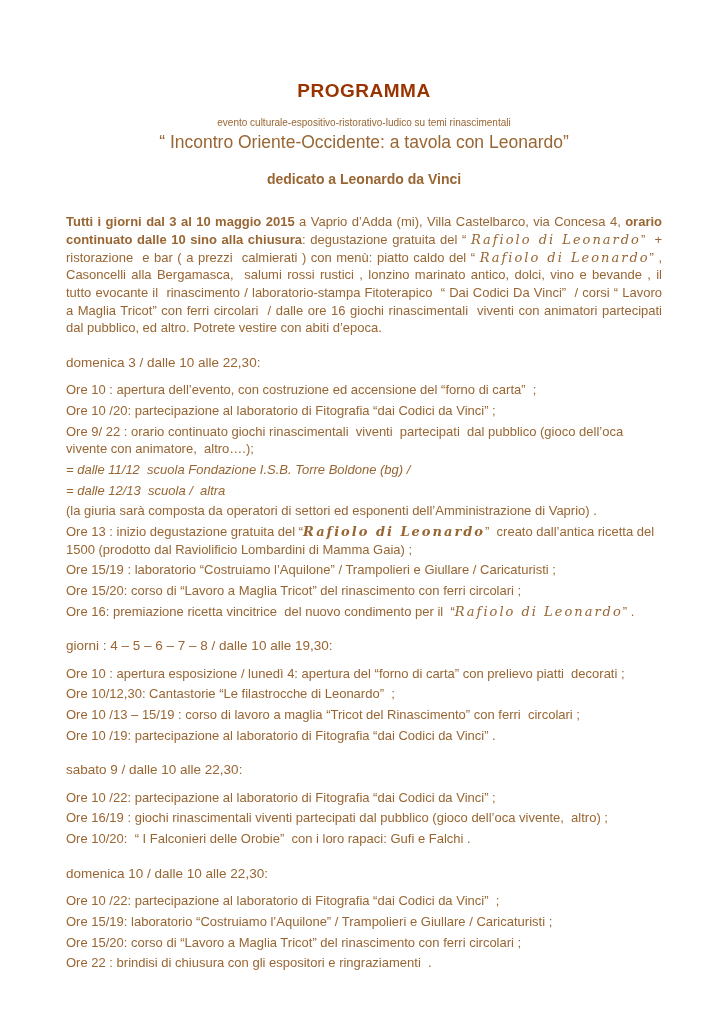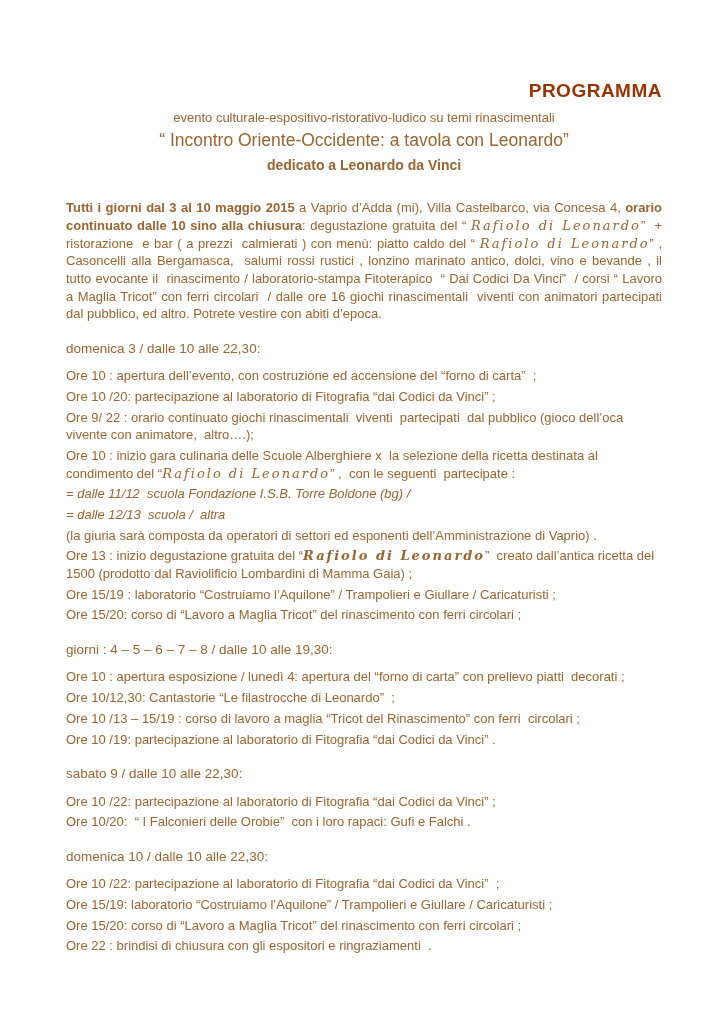--- a/index.html
+++ b/index.html
@@ -15,36 +15,36 @@
     margin:0 auto;
     padding:78px 62px 20px 66px;
     background:#ffffff;
     font-family:"Liberation Sans",sans-serif;
     color:var(--body-color);
     font-size:13px;
     line-height:1.36;
     position:relative;
   }
   .title{
-    text-align:right;
+    text-align:center;
     color:var(--title-color);
     font-size:19px;
     font-weight:bold;
     letter-spacing:.5px;
-    margin:0 0 5px 0;
+    margin:0 0 12px 0;
   }
   .subtitle{
     text-align:center;
-    font-size:13px;
+    font-size:10px;
     margin:0 0 2px 0;
   }
   .event-title{
     text-align:center;
     font-size:17.5px;
-    margin:0 0 4px 0;
+    margin:0 0 15px 0;
   }
   .dedication{
     text-align:center;
     font-size:14px;
     font-weight:bold;
     margin:0 0 24px 0;
   }
   .intro{
     text-align:justify;
     margin:12px 0 12px 0;
@@ -75,34 +75,35 @@
 
   <div class="dedication">dedicato a Leonardo da Vinci</div>
 
   <p class="intro" id="intro"><span class="seg bold">Tutti i giorni dal 3 al 10 maggio 2015</span><span class="seg normal"> a Vaprio d’Adda (mi), Villa Castelbarco, via Concesa 4, </span><span class="seg bold">orario continuato dalle 10 sino alla chiusura</span><span class="seg normal">: degustazione gratuita del “ </span><span class="seg script">Rafiolo di Leonardo</span><span class="seg normal">”  +  ristorazione  e bar ( a prezzi  calmierati ) con menù: piatto caldo del “ </span><span class="seg script">Rafiolo di Leonardo</span><span class="seg normal">” , Casoncelli alla Bergamasca,  salumi rossi rustici , lonzino marinato antico, dolci, vino e bevande , il tutto evocante il  rinascimento / laboratorio-stampa Fitoterapico  “ Dai Codici Da Vinci”  / corsi “ Lavoro a Maglia Tricot” con ferri circolari  / dalle ore 16 giochi rinascimentali  viventi con animatori partecipati dal pubblico, ed altro. Potrete vestire con abiti d’epoca.</span></p>
 
   <div id="sections">
       <h2 class="section-heading">domenica 3 / dalle 10 alle 22,30:</h2>
       <p class="line"><span class="seg normal">Ore 10 : apertura dell’evento, con costruzione ed accensione del “forno di carta”  ;</span></p>
       <p class="line"><span class="seg normal">Ore 10 /20: partecipazione al laboratorio di Fitografia “dai Codici da Vinci” ;</span></p>
       <p class="line"><span class="seg normal">Ore 9/ 22 : orario continuato giochi rinascimentali  viventi  partecipati  dal pubblico (gioco dell’oca vivente con animatore,  altro….);</span></p>
-      <p class="line"><span class="seg normal">Ore 10 : inizio gara culinaria delle Scuole Alberghiere x  la selezione della ricetta destinata al condimento del “</span><span class="seg script">Rafiolo di Leonardo</span><span class="seg normal">” ,  con le seguenti  partecipate :</span></p>
       <p class="line"><span class="seg italic">= dalle 11/12  scuola Fondazione I.S.B. Torre Boldone (bg) /</span></p>
       <p class="line"><span class="seg italic">= dalle 12/13  scuola /  altra</span></p>
       <p class="line"><span class="seg normal">(la giuria sarà composta da operatori di settori ed esponenti dell’Amministrazione di Vaprio) .</span></p>
       <p class="line"><span class="seg normal">Ore 13 : inizio degustazione gratuita del “</span><span class="seg script-bold">Rafiolo di Leonardo</span><span class="seg normal">”  creato dall’antica ricetta del 1500 (prodotto dal Raviolificio Lombardini di Mamma Gaia) ;</span></p>
       <p class="line"><span class="seg normal">Ore 15/19 : laboratorio “Costruiamo l’Aquilone” / Trampolieri e Giullare / Caricaturisti ;</span></p>
       <p class="line"><span class="seg normal">Ore 15/20: corso di “Lavoro a Maglia Tricot” del rinascimento con ferri circolari ;</span></p>
+      <p class="line"><span class="seg normal">Ore 16: premiazione ricetta vincitrice  del nuovo condimento per il  “</span><span class="seg script">Rafiolo di Leonardo</span><span class="seg normal">” .</span></p>
       <h2 class="section-heading">giorni :  4 – 5 – 6 – 7 – 8 / dalle 10 alle 19,30:</h2>
       <p class="line"><span class="seg normal">Ore 10 : apertura esposizione / lunedì 4: apertura del “forno di carta” con prelievo piatti  decorati ;</span></p>
       <p class="line"><span class="seg normal">Ore 10/12,30: Cantastorie “Le filastrocche di Leonardo”  ;</span></p>
       <p class="line"><span class="seg normal">Ore 10 /13 – 15/19 : corso di lavoro a maglia “Tricot del Rinascimento” con ferri  circolari ;</span></p>
       <p class="line"><span class="seg normal">Ore 10 /19: partecipazione al laboratorio di Fitografia “dai Codici da Vinci” .</span></p>
       <h2 class="section-heading">sabato  9  / dalle 10 alle 22,30:</h2>
       <p class="line"><span class="seg normal">Ore 10 /22: partecipazione al laboratorio di Fitografia “dai Codici da Vinci” ;</span></p>
+      <p class="line"><span class="seg normal">Ore 16/19 : giochi rinascimentali viventi partecipati dal pubblico (gioco dell’oca vivente,  altro) ;</span></p>
       <p class="line"><span class="seg normal">Ore 10/20:  “ I Falconieri delle Orobie”  con i loro rapaci: Gufi e Falchi .</span></p>
       <h2 class="section-heading">domenica 10  / dalle 10 alle 22,30:</h2>
       <p class="line"><span class="seg normal">Ore 10 /22: partecipazione al laboratorio di Fitografia “dai Codici da Vinci”  ;</span></p>
       <p class="line"><span class="seg normal">Ore 15/19: laboratorio “Costruiamo l’Aquilone” / Trampolieri e Giullare / Caricaturisti ;</span></p>
       <p class="line"><span class="seg normal">Ore 15/20: corso di “Lavoro a Maglia Tricot” del rinascimento con ferri circolari ;</span></p>
       <p class="line"><span class="seg normal">Ore 22 : brindisi di chiusura con gli espositori e ringraziamenti  .</span></p>
     </div>
 
 </div>
 

